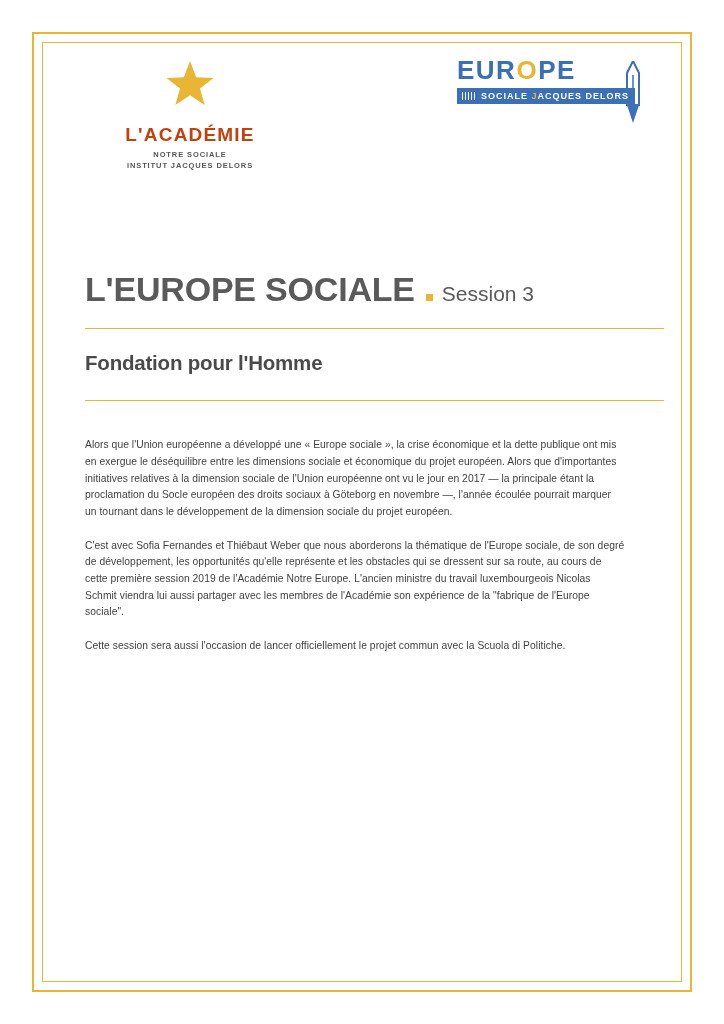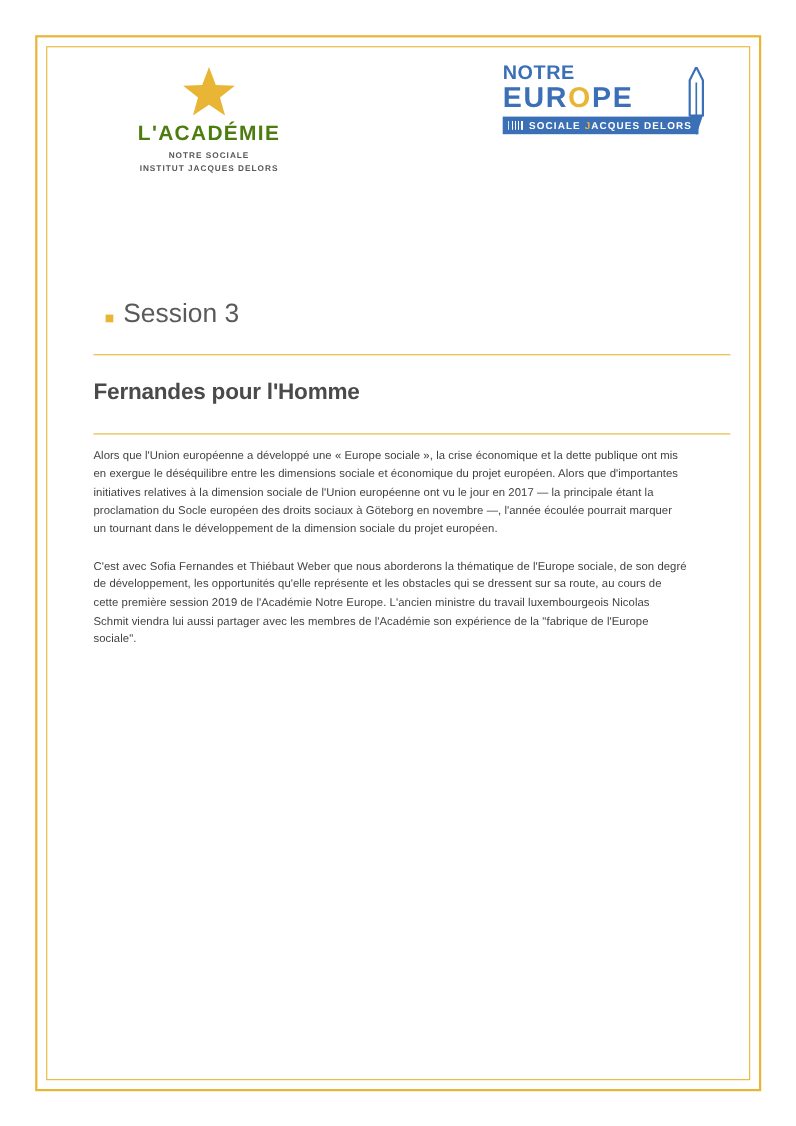--- a/index.html
+++ b/index.html
@@ -68,23 +68,23 @@
   }
   .star {
     position: absolute;
     left: 50%;
     top: 0;
     transform: translateX(-50%);
   }
   .logo-academie .line1 {
     font-size: 19px;
     letter-spacing: 1.2px;
-    color: #4d7c0f;
-    font-weight: 700;
-    margin-top: 6px;
+    color: #c2410c;
+    font-weight: 700;
+    margin-top: 19px;
   }
   .logo-academie .line2 {
     font-size: 7.5px;
     letter-spacing: 0.9px;
     color: #575756;
     font-weight: 700;
     margin-top: 4px;
   }
   .logo-academie .line3 {
     font-size: 7.5px;
@@ -167,21 +167,21 @@
     line-height: 1;
   }
   .title-dot {
     width: 7px;
     height: 7px;
     background: #e8b535;
     margin: 0 9px 0 11px;
     display: inline-block;
   }
   .session {
-    font-size: 24px;
+    font-size: 21px;
     font-weight: 400;
     color: #5a5a5a;
   }
   .rule {
     border: 0;
     border-top: 1px solid #e8b535;
     margin: 22px 0 0 0;
   }
 
   
@@ -204,21 +204,21 @@
     vertical-align: middle;
   }
   .rule2 {
     border: 0;
     border-top: 1px solid #e8b535;
     margin: 22px 0 0 0;
   }
 
   
   .body-text {
-    margin-top: 12px;
+    margin-top: 36px;
     width: 540px;
   }
   .body-text p {
     font-size: 10.3px;
     line-height: 1.62;
     color: #3f3f3f;
     margin: 0 0 17px 0;
     text-align: left;
     letter-spacing: 0.05px;
   }
@@ -247,43 +247,44 @@
         <div class="line2">NOTRE SOCIALE</div>
         <div class="line3">INSTITUT JACQUES DELORS</div>
       </div>
 
       <div class="logo-ne">
         <svg class="ne-pen" viewBox="0 0 34 62">
           <polygon points="17,0 23,12 23,44 11,44 11,12" fill="#ffffff" stroke="#3b6fb6" stroke-width="2"></polygon>
           <polygon points="11,44 23,44 17,62" fill="#3b6fb6"></polygon>
           <line x1="17" y1="14" x2="17" y2="44" stroke="#3b6fb6" stroke-width="1.5"></line>
         </svg>
-        <div class="ne-notre">NOTRE</div>
         <div class="ne-europe">
           <span>EUR</span><span class="o-gold">O</span><span>PE</span>
         </div>
         <div class="ne-bar">
           <span class="stripes"></span><span>SOCIALE </span><span class="j-gold">J</span><span>ACQUES DELORS</span>
         </div>
       </div>
 
     </div>
 
     <div class="title-block">
       <div class="title-row">
+        <span class="main-title">L'EUROPE SOCIALE</span>
         <span class="title-dot"></span>
         <span class="session">Session 3</span>
       </div>
       <hr class="rule">
     </div>
 
     <div class="event">
-      <div>Fernandes pour l'Homme</div>
+      <div>Fondation pour l'Homme</div>
     </div>
     <hr class="rule2">
 
     <div class="body-text">
       <p>Alors que l'Union européenne a développé une « Europe sociale », la crise économique et la dette publique ont mis en exergue le déséquilibre entre les dimensions sociale et économique du projet européen. Alors que d'importantes initiatives relatives à la dimension sociale de l'Union européenne ont vu le jour en 2017 — la principale étant la proclamation du Socle européen des droits sociaux à Göteborg en novembre —, l'année écoulée pourrait marquer un tournant dans le développement de la dimension sociale du projet européen.</p>
       <p>C'est avec Sofia Fernandes et Thiébaut Weber que nous aborderons la thématique de l'Europe sociale, de son degré de développement, les opportunités qu'elle représente et les obstacles qui se dressent sur sa route, au cours de cette première session 2019 de l'Académie Notre Europe. L'ancien ministre du travail luxembourgeois Nicolas Schmit viendra lui aussi partager avec les membres de l'Académie son expérience de la "fabrique de l'Europe sociale".</p>
+      <p>Cette session sera aussi l'occasion de lancer officiellement le projet commun avec la Scuola di Politiche.</p>
     </div>
 
   </div>
 </div>
 
 </body></html>

